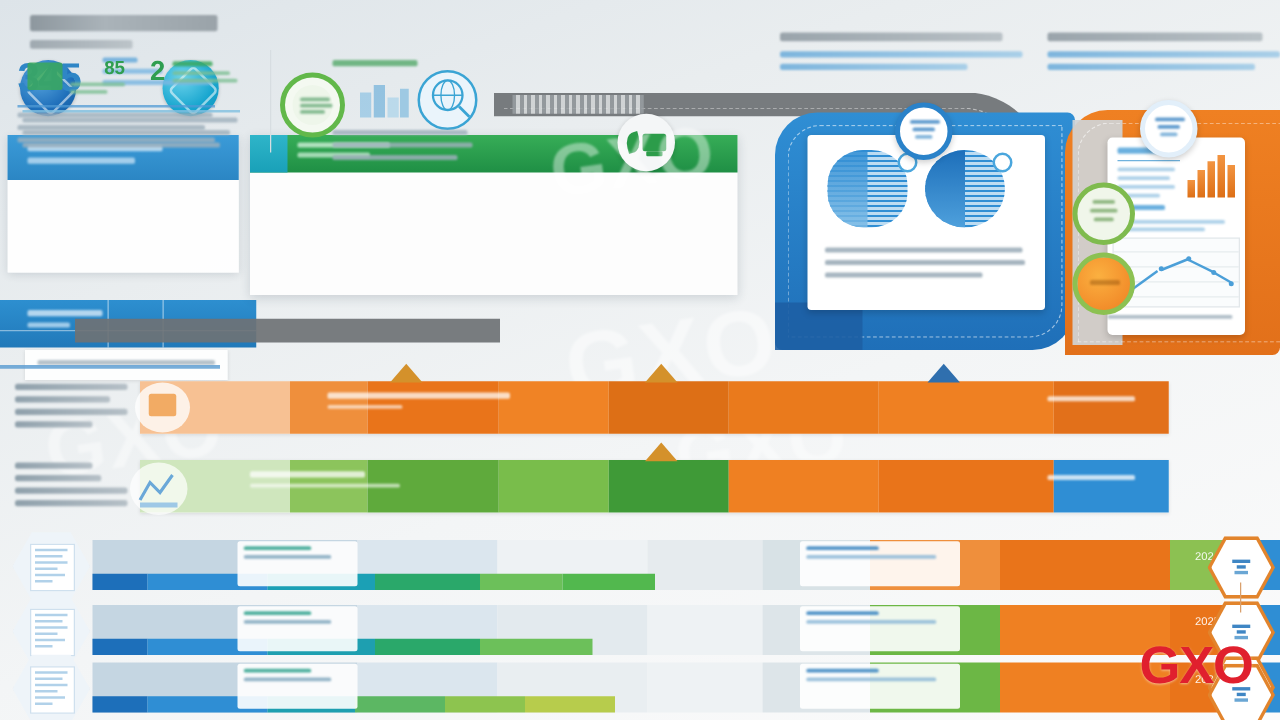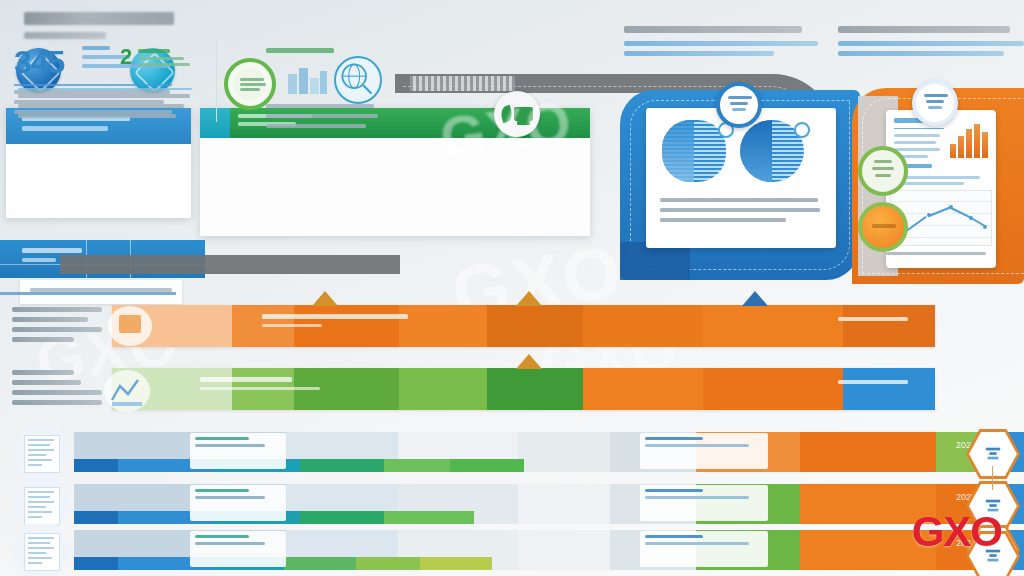--- a/index.html
+++ b/index.html
@@ -2,21 +2,21 @@
 <html><head>
 <meta charset="utf-8">
 <style>
   html,body{margin:0;padding:0;}
   body{
     width:1024px;height:576px;overflow:hidden;
     font-family:"Liberation Sans", sans-serif;
     background:linear-gradient(160deg,#dde4e9 0%,#e9edef 28%,#f3f5f6 58%,#fbfbfb 100%);
     position:relative;
   }
-  .stage{position:absolute;inset:0;}
+  .stage{position:absolute;inset:0;text-align:right;}
 
   
   .tx{
     display:block;border-radius:1.5px;
     filter:blur(0.65px);opacity:.82;
   }
   .tx.m{height:5px}
   .tx.s{height:4px}
   .tx.xs{height:3px}
   .txwrap{display:flex;flex-direction:column;}
@@ -244,20 +244,30 @@
 
   <div id="green-card">
     <div class="hdr">
       <div class="tab"></div>
       <div class="tx s" style="width:74px;background:#cdeed6;margin-bottom:4px"></div>
       <div class="tx s" style="width:58px;background:#bfe8cb"></div>
       <span class="fz">Sustainable and</span>
       <span class="fz">Transport Metrics</span>
     </div>
   </div>
+  <div class="stat" id="stat-1">
+    <div class="ico"></div>
+    <div>
+      <div style="font-size:15px;font-weight:bold;color:#2f9e50;filter:blur(.4px)">85</div>
+      <div class="tx xs" style="width:44px;background:#7cbf92;margin-top:3px"></div>
+      <div class="tx xs" style="width:30px;background:#7cbf92;margin-top:3px"></div>
+    </div>
+    <span class="fz">Efficiency</span>
+    <span class="fz">Rate %</span>
+  </div>
   <div class="stat" id="stat-2">
     <div class="big">2</div>
     <div>
       <div class="tx s" style="width:32px;background:#3aa85a;margin-bottom:4px"></div>
       <div class="tx xs" style="width:46px;background:#7cbf92;margin-bottom:3px"></div>
       <div class="tx xs" style="width:52px;background:#7cbf92"></div>
     </div>
     <span class="fz">Fleet</span>
     <span class="fz">Distribution Centres</span>
   </div>

